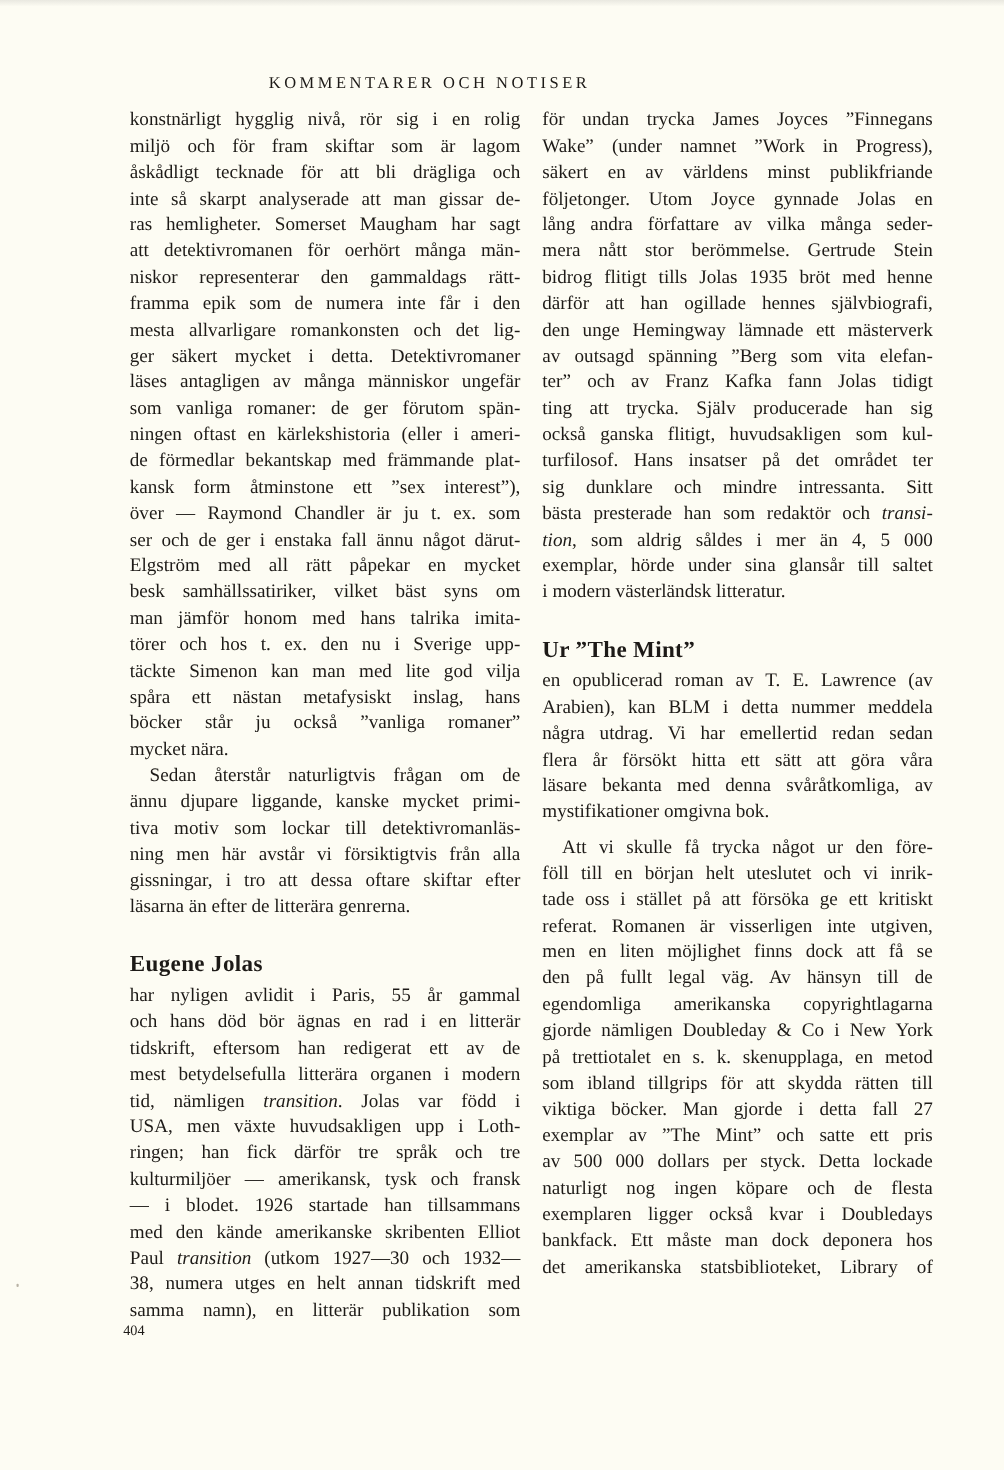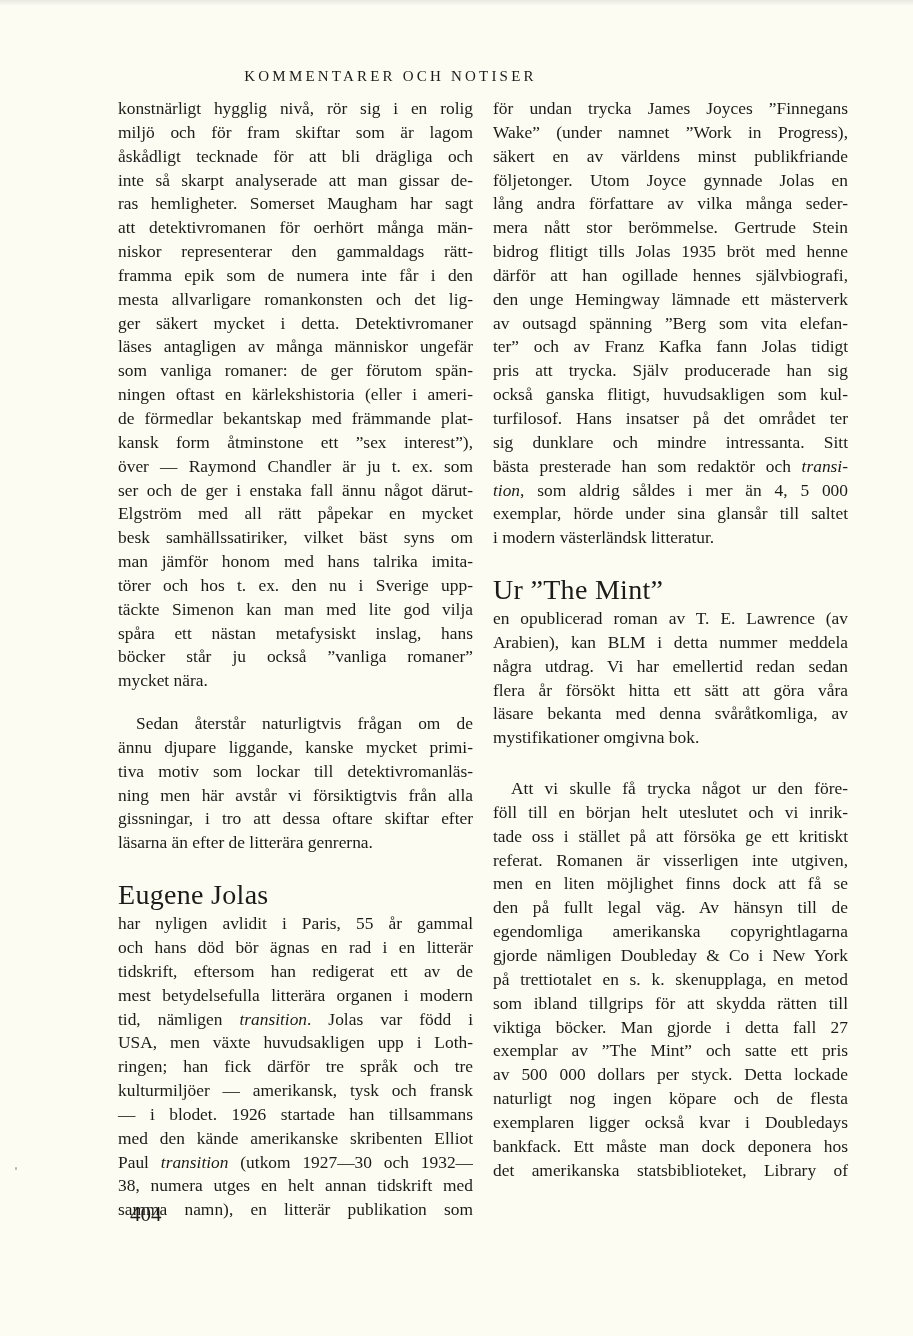--- a/index.html
+++ b/index.html
@@ -26,31 +26,31 @@
     font-size: 17.4px; line-height: 23.85px;
   }
   .col-left { left: 118px; }
   .col-right { left: 493px; }
   .line {
     display: block; white-space: nowrap;
     text-align: justify; text-align-last: justify;
     height: 23.85px;
   }
   .line.last { text-align-last: left; }
-  .line.indent { padding-left: 18px; margin-top: 19px; }
+  .line.indent { padding-left: 18px; }
   .gap { height: 16px; }
   .section-heading {
-    font-size: 28px; line-height: 26px; font-weight: normal;
+    font-size: 21px; line-height: 26px; font-weight: bold;
     margin: 0; padding: 0; height: 30px;
     letter-spacing: 0.3px;
   }
   em { font-style: italic; }
   .page-number {
-    position: absolute; left: 130px; top: 1202px;
-    font-size: 21px;
+    position: absolute; left: 112px; top: 1202px;
+    font-size: 13px;
   }
   .speck {
     position: absolute; left: 15px; top: 1167px;
     width: 2px; height: 3px; background: #b8b2a4; border-radius: 1px;
   }
 </style>
 </head>
 <body>
 
 <div class="top-edge"></div>
@@ -118,21 +118,21 @@
     <span class="line">Wake” (under namnet ”Work in Progress),</span>
     <span class="line">säkert en av världens minst publikfriande</span>
     <span class="line">följetonger. Utom Joyce gynnade Jolas en</span>
     <span class="line">lång andra författare av vilka många seder-</span>
     <span class="line">mera nått stor berömmelse. Gertrude Stein</span>
     <span class="line">bidrog flitigt tills Jolas 1935 bröt med henne</span>
     <span class="line">därför att han ogillade hennes självbiografi,</span>
     <span class="line">den unge Hemingway lämnade ett mästerverk</span>
     <span class="line">av outsagd spänning ”Berg som vita elefan-</span>
     <span class="line">ter” och av Franz Kafka fann Jolas tidigt</span>
-    <span class="line">pris att trycka. Själv producerade han sig</span>
+    <span class="line">ting att trycka. Själv producerade han sig</span>
     <span class="line">också ganska flitigt, huvudsakligen som kul-</span>
     <span class="line">turfilosof. Hans insatser på det området ter</span>
     <span class="line">sig dunklare och mindre intressanta. Sitt</span>
     <span class="line"><span>bästa presterade han som redaktör och </span><em>transi-</em></span>
     <span class="line"><em>tion</em><span>, som aldrig såldes i mer än 4, 5 000</span></span>
     <span class="line">exemplar, hörde under sina glansår till saltet</span>
     <span class="line last">i modern västerländsk litteratur.</span>
   </div>
   <div class="gap" style="height:27px"></div>
   <h2 class="section-heading">Ur ”The Mint”</h2>

